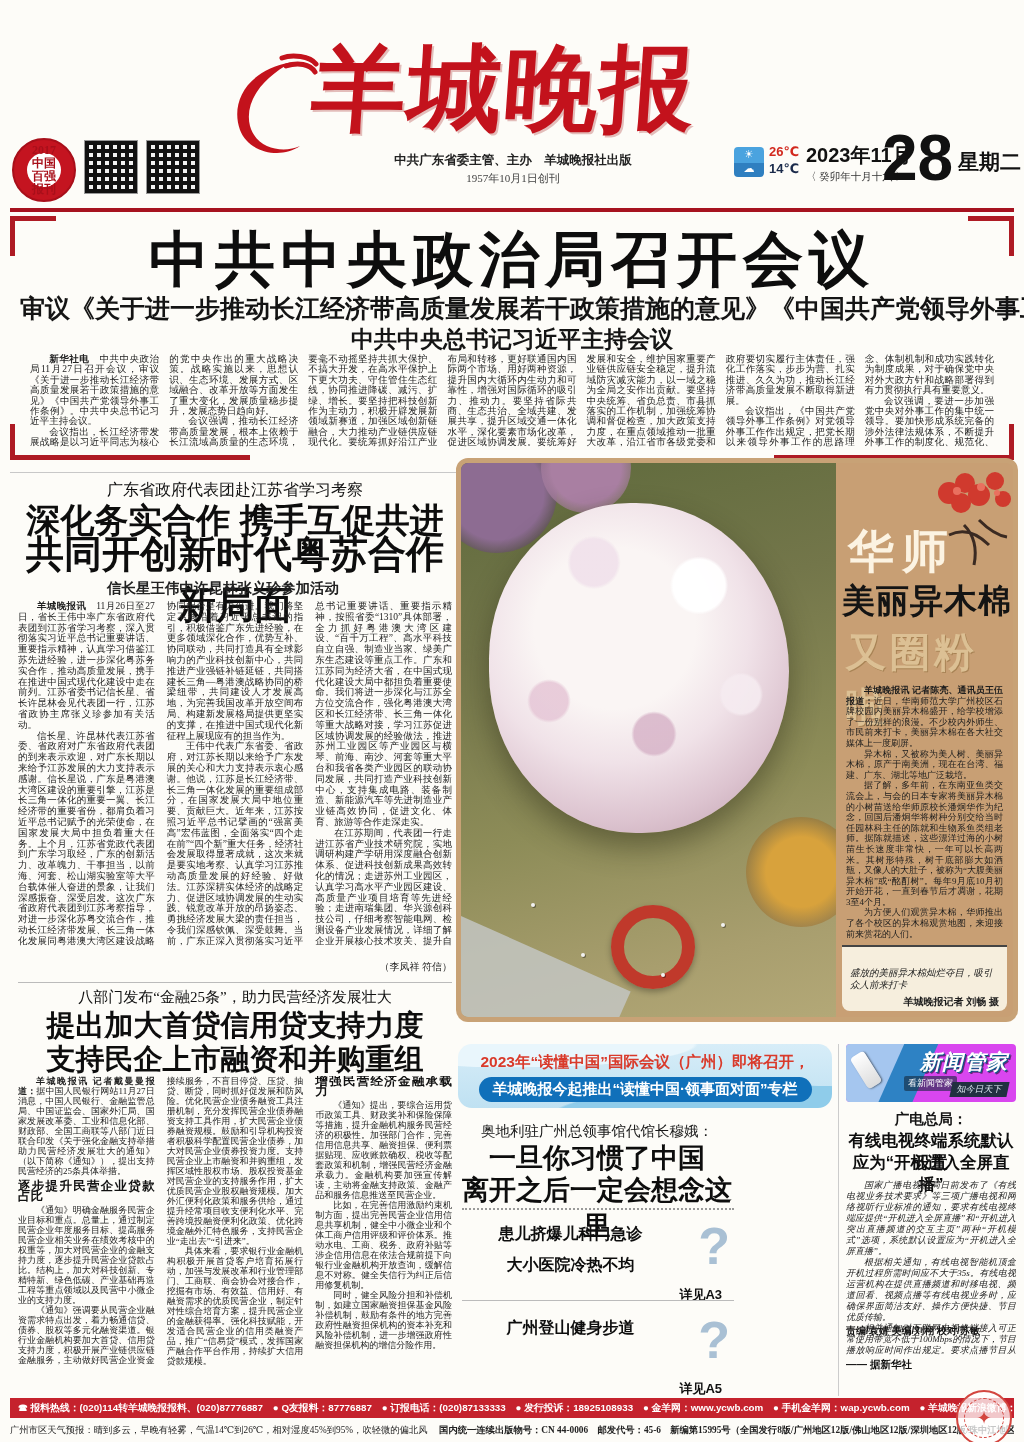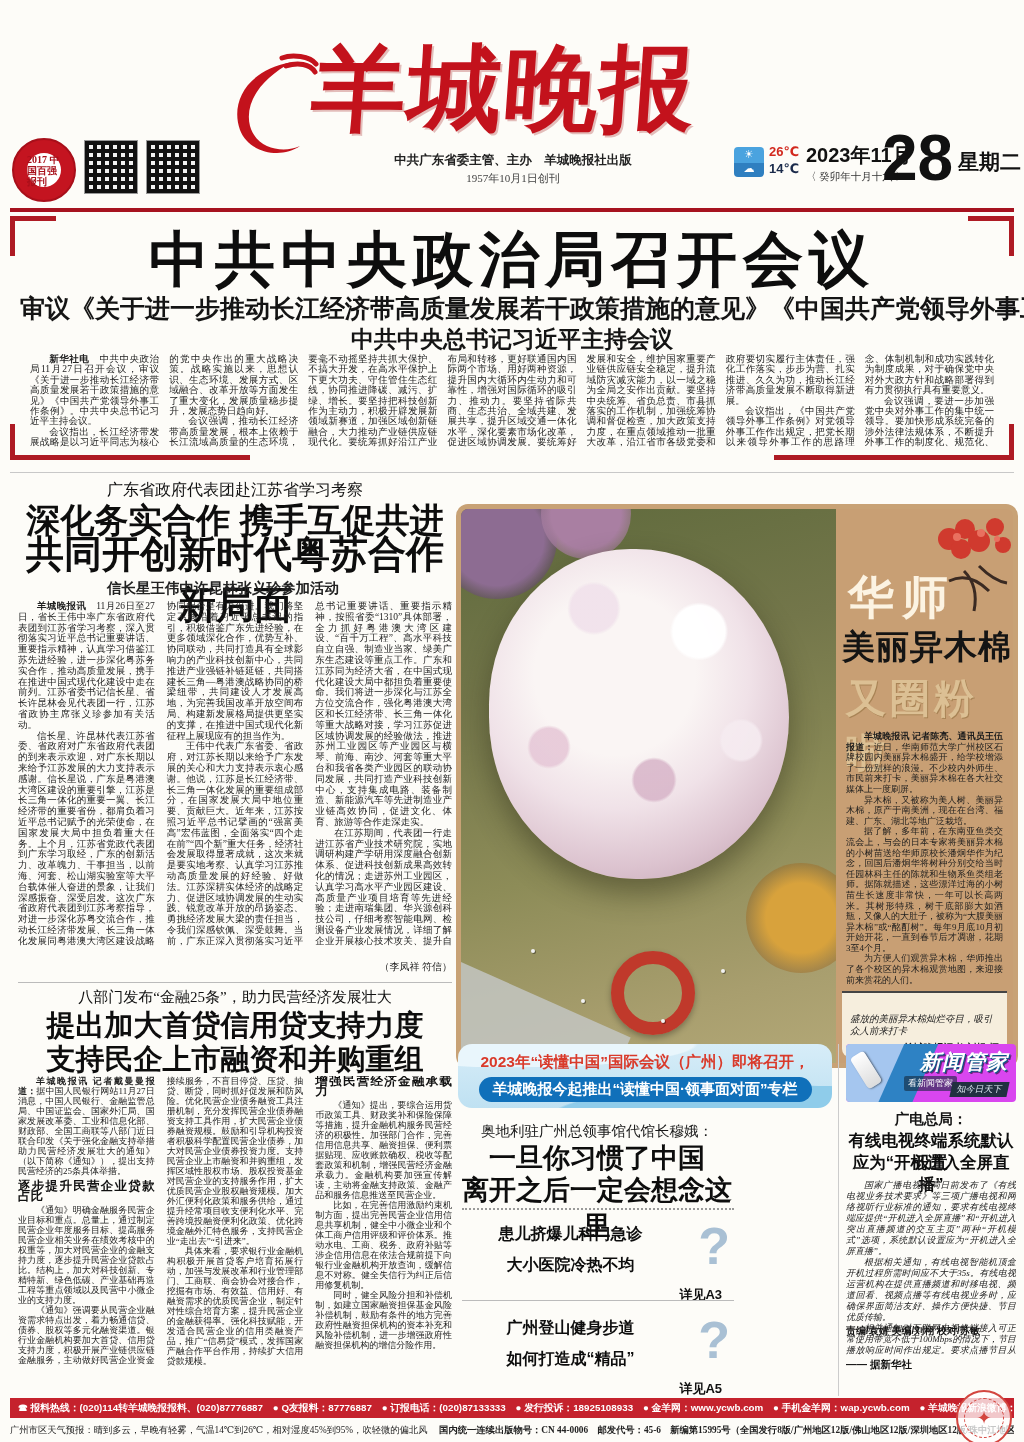--- a/index.html
+++ b/index.html
@@ -7,21 +7,21 @@
   #page { position:relative; width:1024px; height:1442px; background:#fdfcf8; margin:0 auto; overflow:hidden; color:#1c1c1c; }
   .abs { position:absolute; }
   .sans { font-family:"Liberation Sans","DejaVu Sans",sans-serif; }
   .ctr { text-align:center; }
   .just { text-align:justify; text-justify:inter-ideograph; }
 
   
   .badge { left:12px; top:138px; width:64px; height:64px; border-radius:50%;
     background:radial-gradient(circle at 50% 45%, #fff 0 28%, #c41420 30% 100%);
     border:2px solid #a80f1a; display:flex; align-items:center; justify-content:center; }
-  .badge span { font-size:10px; color:#a80f1a; font-weight:bold; line-height:1.1; background:#fff; border-radius:50%; width:34px; height:34px; display:flex; align-items:center; justify-content:center; }
+  .badge span { font-size:12px; color:#a80f1a; font-weight:bold; text-align:center; line-height:1.1; background:#fff; border-radius:50%; width:34px; height:34px; display:flex; align-items:center; justify-content:center; }
   .qr { top:140px; width:54px; height:54px; border:1px solid #999; background:
     repeating-linear-gradient(0deg,#111 0 4px,transparent 4px 8px),
     repeating-linear-gradient(90deg,#111 0 4px,#f2f2f2 4px 8px); }
   .swirl { left:222px; top:52px; }
   .logo-text { left:312px; top:26px; width:420px; font-size:94px; font-weight:900; color:#c3121c;
     letter-spacing:2px; transform:skewX(-4deg); text-shadow:2px 2px 0 rgba(150,0,0,.25); white-space:nowrap; }
   .pub-line { left:348px; top:152px; width:330px; font-size:12.5px; font-weight:bold; text-align:center; color:#222; }
   .found-line { left:348px; top:171px; width:330px; font-size:11px; text-align:center; color:#444; }
   .weather-box { left:734px; top:147px; width:30px; height:30px; border-radius:4px;
     background:linear-gradient(180deg,#4aa3df 0 55%, #2f7fc0 55% 100%); color:#fff; font-size:11px; text-align:center; line-height:14px; }
@@ -57,21 +57,21 @@
 
   
   .f-kick { left:18px; top:988px; width:434px; font-size:15px; color:#111; }
   .f-h1 { left:18px; top:1006px; width:434px; font-size:29px; font-weight:900; color:#0d0d0d; }
   .f-h2 { left:18px; top:1040px; width:434px; font-size:29px; font-weight:900; color:#0d0d0d; }
   .fbody { left:18px; top:1076px; width:434px; height:318px; column-count:3; column-gap:12px;
     font-size:9px; line-height:10px; color:#222; overflow:hidden; }
   .fbody h3 { font-size:12.5px; font-weight:900; text-indent:0; margin:5px 0 4px; font-family:"Liberation Sans",sans-serif; color:#111; }
 
   
-  .photo-frame { left:456px; top:504px; width:562px; height:564px; border:5px solid #c8a276; border-radius:12px; background:#c89f74; overflow:hidden; display:flex; }
+  .photo-frame { left:456px; top:458px; width:562px; height:564px; border:5px solid #c8a276; border-radius:12px; background:#c89f74; overflow:hidden; display:flex; }
   .photo { position:relative; width:375px; height:100%; overflow:hidden;
     background:linear-gradient(165deg,#5f6a3c 0%,#73764a 30%,#8d8c58 60%,#a89e6e 85%,#b3a877 100%); }
   .crown { position:absolute; left:28px; top:40px; width:300px; height:330px; border-radius:48% 52% 50% 50%;
     background:radial-gradient(circle at 42% 38%, #faf5f4 0 30%, #f0e2e8 50%, #dcc3cf 72%, #c8aab8 88%, rgba(160,130,120,.4) 100%);
     box-shadow:0 14px 30px rgba(40,40,20,.45); }
   .crown::before { content:""; position:absolute; inset:0; border-radius:inherit;
     background:
      radial-gradient(circle at 20% 60%, rgba(230,200,215,.9) 0 6%, transparent 7%),
      radial-gradient(circle at 70% 25%, rgba(255,255,255,.95) 0 8%, transparent 9%),
      radial-gradient(circle at 55% 70%, rgba(215,180,200,.85) 0 7%, transparent 8%),
@@ -282,21 +282,20 @@
 
   <div class="abs teaser tz1">
     <div class="tline">患儿挤爆儿科门急诊</div>
     <div class="tline">大小医院冷热不均</div>
     <div class="qmark">?</div>
     <div class="tref">详见A3</div>
   </div>
   <div class="abs trule"></div>
   <div class="abs teaser tz2">
     <div class="tline">广州登山健身步道</div>
-    <div class="tline">如何打造成“精品”</div>
     <div class="qmark">?</div>
     <div class="tref">详见A5</div>
   </div>
   <div class="abs vr"></div>
 
   <section>
     <div class="abs banner">
       <div class="bsh1"></div>
       <div class="bsh2"></div>
       <div class="remote"></div>

